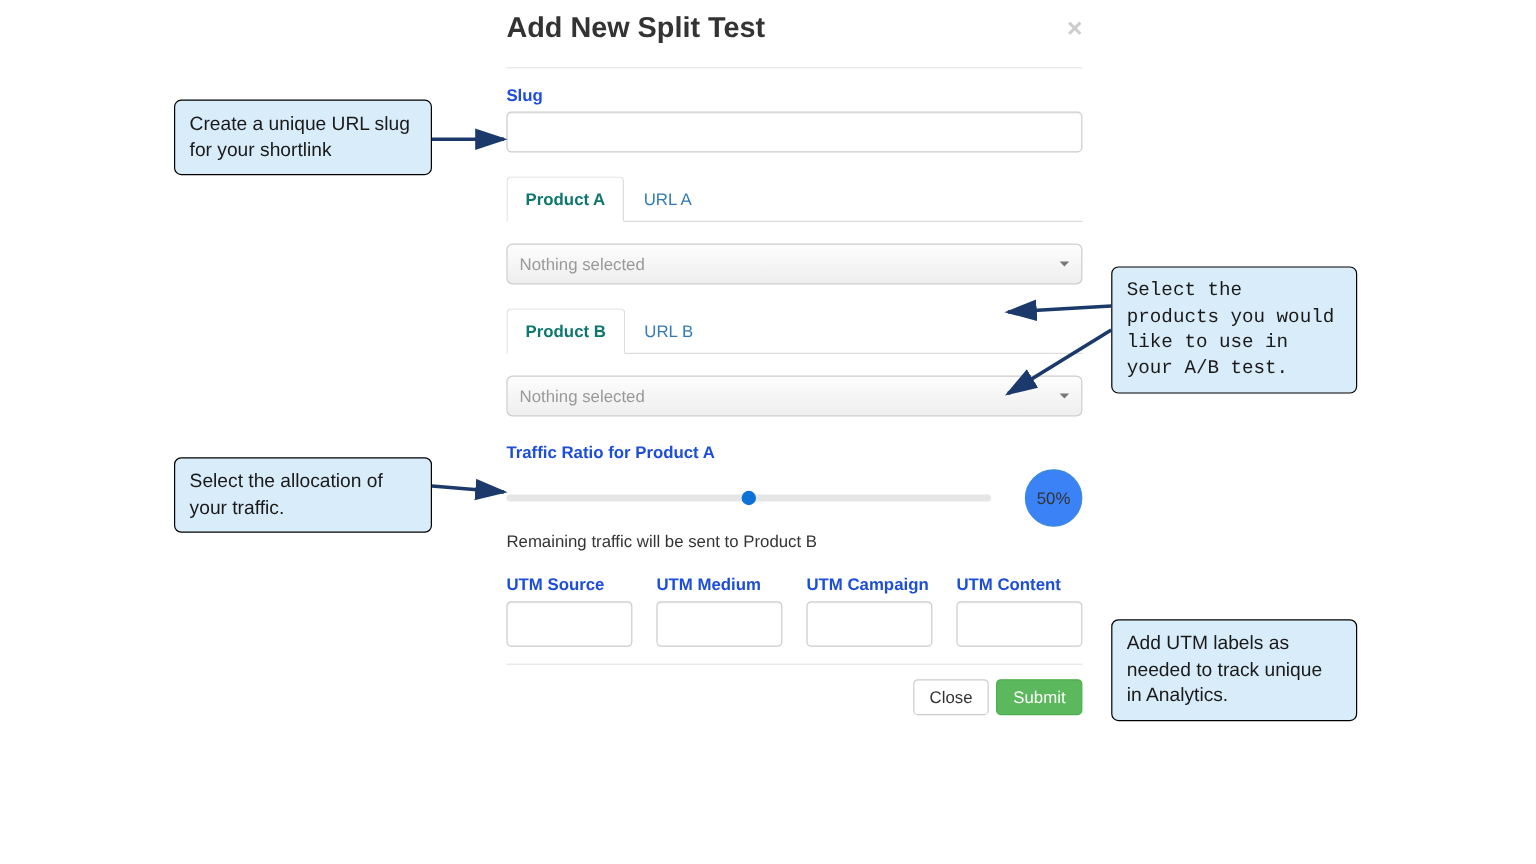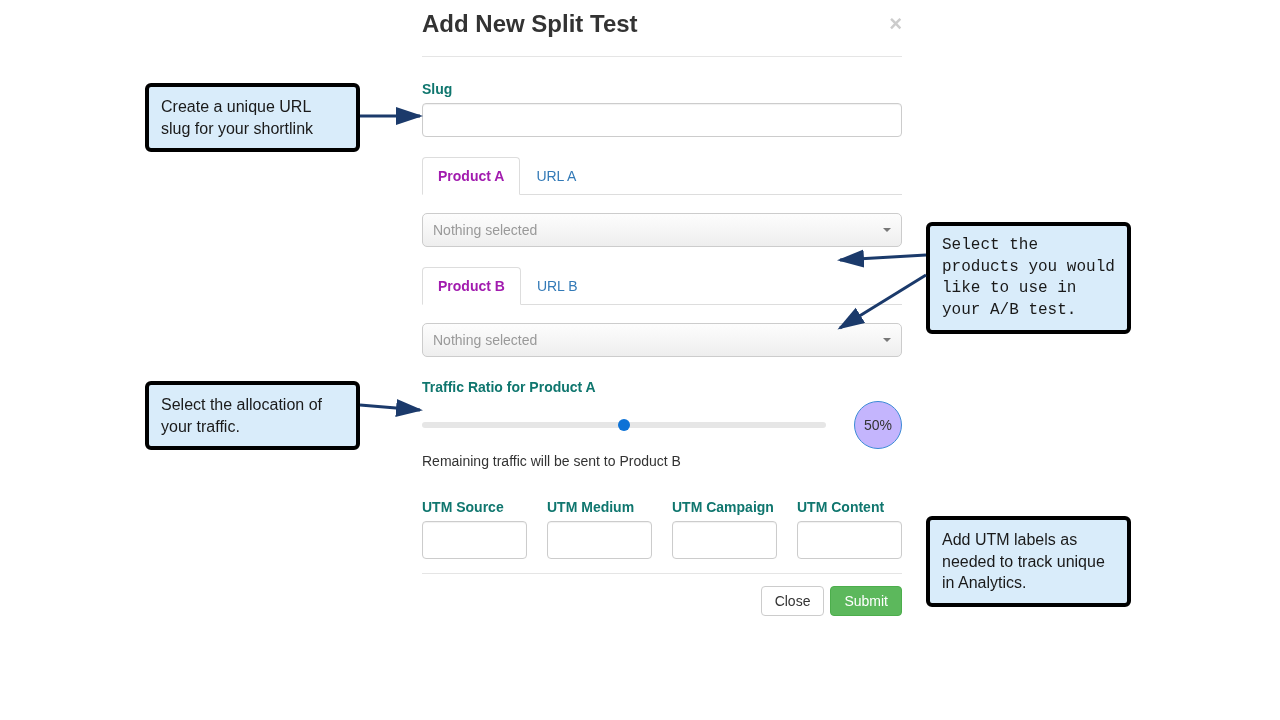--- a/index.html
+++ b/index.html
@@ -36,24 +36,23 @@
     color: #ccc;
     cursor: pointer;
     line-height: 1;
   }
   .modal-body {
     padding-top: 14px;
   }
   .label-bold {
     font-weight: 700;
     font-size: 14px;
-    color: #0f766e;
+    color: #1d4ed8;
     margin-bottom: 6px;
     display: block;
-    margin-top: 10px;
   }
   .input-text {
     width: 100%;
     height: 34px;
     border: 1px solid #ccc;
     border-radius: 4px;
     padding: 6px 10px;
     font-size: 14px;
     box-shadow: inset 0 1px 1px rgba(0,0,0,.06);
   }
@@ -68,21 +67,21 @@
     border-top-left-radius: 4px;
     border-top-right-radius: 4px;
     padding: 10px 15px;
     font-size: 14px;
     cursor: pointer;
     margin-bottom: -1px;
   }
   .tab.active {
     border-color: #ddd;
     background: #fff;
-    color: #a21caf;
+    color: #0f766e;
     font-weight: 700;
     border-bottom: 1px solid #fff;
   }
   .tab.inactive {
     color: #337ab7;
   }
   .select-box {
     margin-top: 18px;
     width: 100%;
     height: 34px;
@@ -126,21 +125,21 @@
     transform: translate(-50%, -50%);
     width: 12px;
     height: 12px;
     background: #0d72d6;
     border-radius: 50%;
   }
   .ratio-badge {
     width: 48px;
     height: 48px;
     border-radius: 50%;
-    background: #c4b5fd;
+    background: #3b82f6;
     border: 1px solid #3c8bd6;
     display: flex;
     align-items: center;
     justify-content: center;
     font-size: 14px;
     color: #333;
   }
   .small-note {
     font-size: 14px;
     color: #333;
@@ -189,21 +188,21 @@
   }
   .btn-submit {
     background: #5cb85c;
     border: 1px solid #4cae4c;
     color: #fff;
   }
   
   .callout {
     position: absolute;
     background: #d9ecfa;
-    border: 4px solid #000000;
+    border: 1px solid #000000;
     border-radius: 6px;
     padding: 9px 12px;
     font-size: 16px;
     line-height: 1.35;
     color: #1a1a1a;
   }
   
   .arrow {
     position: absolute;
     pointer-events: none;

